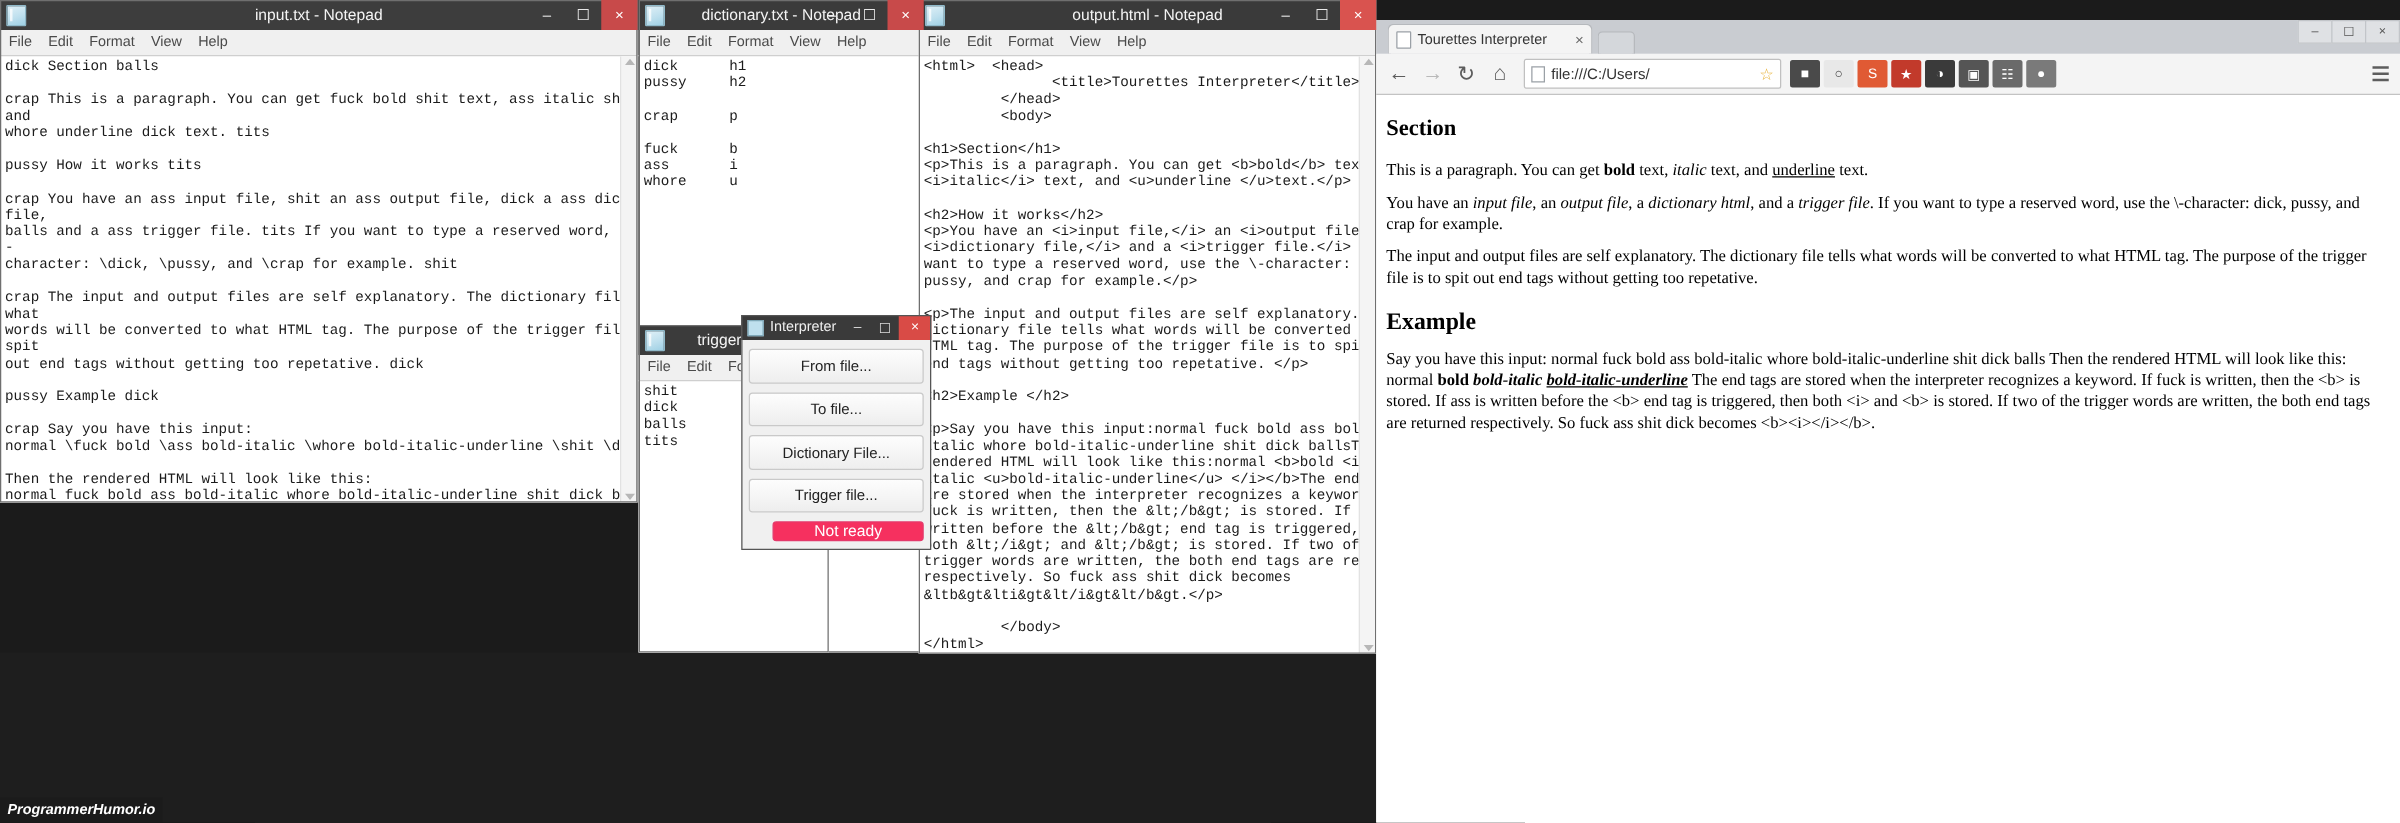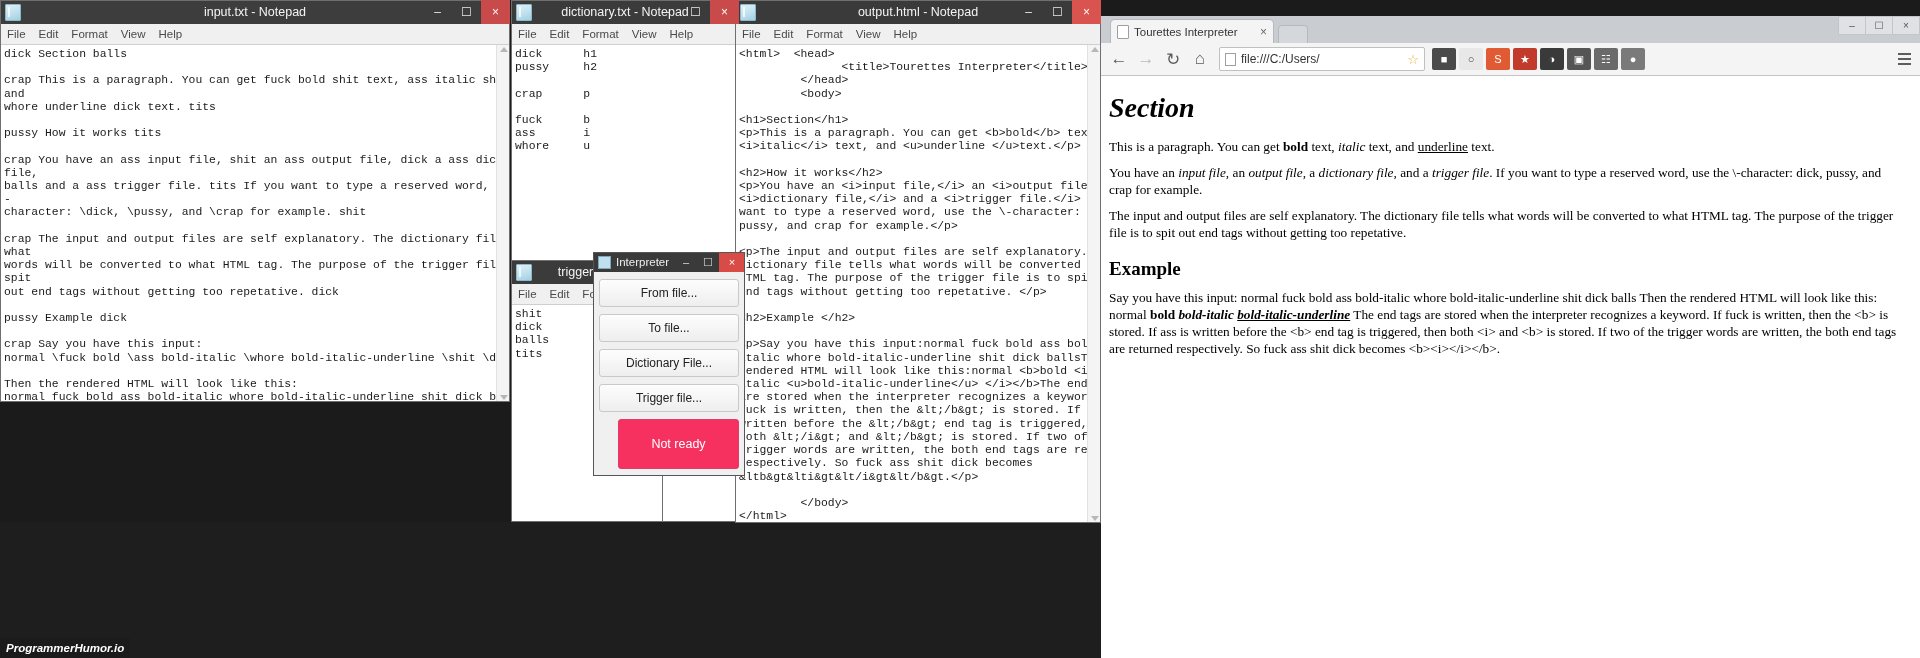--- a/index.html
+++ b/index.html
@@ -78,21 +78,21 @@
   #win-dict{left:511px;top:0;width:228px;height:522px;background:#f0f0f0;}
 
   
   #win-trig{left:511px;top:260px;width:152px;height:262px;background:#f0f0f0;}
 
   
   #win-out{left:735px;top:0;width:366px;height:523px;background:#ececec;}
   #win-out .np-title{background:#3a3a3a;}
 
   
-  #win-interp{left:593px;top:252px;width:152px;height:224px;background:#f0f0f0;}
+  #win-interp{left:593px;top:252px;width:152px;height:188px;background:#f0f0f0;}
   #win-interp .ip-title{
     height:20px;background:#3a3a3a;display:flex;align-items:center;
     color:#efefef;font-size:11.5px;position:relative;
   }
   #win-interp .ip-ico{
     width:11px;height:11px;margin:0 5px;flex:none;
     background:#bfe0ee;border:1px solid #7fa8b8;
   }
   .ip-btns{margin-left:auto;display:flex;height:100%;}
   .ip-b{width:22px;display:flex;align-items:center;justify-content:center;
@@ -152,21 +152,21 @@
   .cr-ext{width:24px;height:22px;display:flex;align-items:center;justify-content:center;
     border-radius:2px;font-size:11px;color:#fff;flex:none;}
   .cr-menu{width:20px;height:20px;display:flex;flex-direction:column;
     justify-content:center;gap:3px;align-items:center;margin-left:auto;}
   .cr-menu i{display:block;width:13px;height:2px;background:#5d5d5d;}
   .cr-page{
     position:absolute;left:0;right:0;top:60px;bottom:0;background:#fff;
     padding:12px 18px 0 8px;font-family:"Liberation Serif","DejaVu Serif",serif;
     color:#000;overflow:hidden;
   }
-  .cr-page h1{font-size:28px;margin:4px 0 14px;font-weight:bold;font-style:italic;}
+  .cr-page h1{font-size:18px;margin:4px 0 14px;font-weight:bold;}
   .cr-page h2{font-size:19px;margin:17px 0 9px;font-weight:bold;}
   .cr-page p{font-size:13.3px;line-height:17px;margin:9px 0;}
 
   
   #watermark{
     position:absolute;left:0;bottom:0;height:20px;width:auto;
     background:#1b1b1b;color:#ffffff;font-size:11.5px;font-style:italic;
     display:flex;align-items:center;padding:0 6px;font-weight:bold;
   }
   #desktop-strip{position:absolute;left:0;top:522px;width:1101px;height:136px;background:#1e1e1e;}
@@ -396,20 +396,20 @@
     <span class="cr-ext" style="background:#7a7a7a">●</span>
     <span class="cr-menu">
         <i></i>
         <i></i>
         <i></i>
       </span>
   </div>
   <div class="cr-page">
     <h1>Section</h1>
     <p><span>This is a paragraph. You can get </span><b>bold</b><span> text, </span><i>italic</i><span> text, and </span><u>underline</u><span> text.</span></p>
-    <p><span>You have an </span><i>input file</i><span>, an </span><i>output file</i><span>, a </span><i>dictionary file</i><span>, and a </span><i>trigger file</i><span>. If you want to type a reserved word, use the \-character: dick, pussy, and crap for example.</span></p>
+    <p><span>You have an </span><i>input file</i><span>, an </span><i>output file</i><span>, a </span><i>dictionary html</i><span>, and a </span><i>trigger file</i><span>. If you want to type a reserved word, use the \-character: dick, pussy, and crap for example.</span></p>
     <p>The input and output files are self explanatory. The dictionary file tells what words will be converted to what HTML tag. The purpose of the trigger file is to spit out end tags without getting too repetative.</p>
     <h2>Example</h2>
     <p><span>Say you have this input: normal fuck bold ass bold-italic whore bold-italic-underline shit dick balls Then the rendered HTML will look like this: normal </span><b><span>bold </span><i><span>bold-italic </span><u>bold-italic-underline</u></i></b><span> The end tags are stored when the interpreter recognizes a keyword. If fuck is written, then the &lt;b&gt; is stored. If ass is written before the &lt;b&gt; end tag is triggered, then both &lt;i&gt; and &lt;b&gt; is stored. If two of the trigger words are written, the both end tags are returned respectively. So fuck ass shit dick becomes &lt;b&gt;&lt;i&gt;&lt;/i&gt;&lt;/b&gt;.</span></p>
   </div>
 </div>
 
 <div id="watermark">ProgrammerHumor.io</div>
 
 </body></html>

